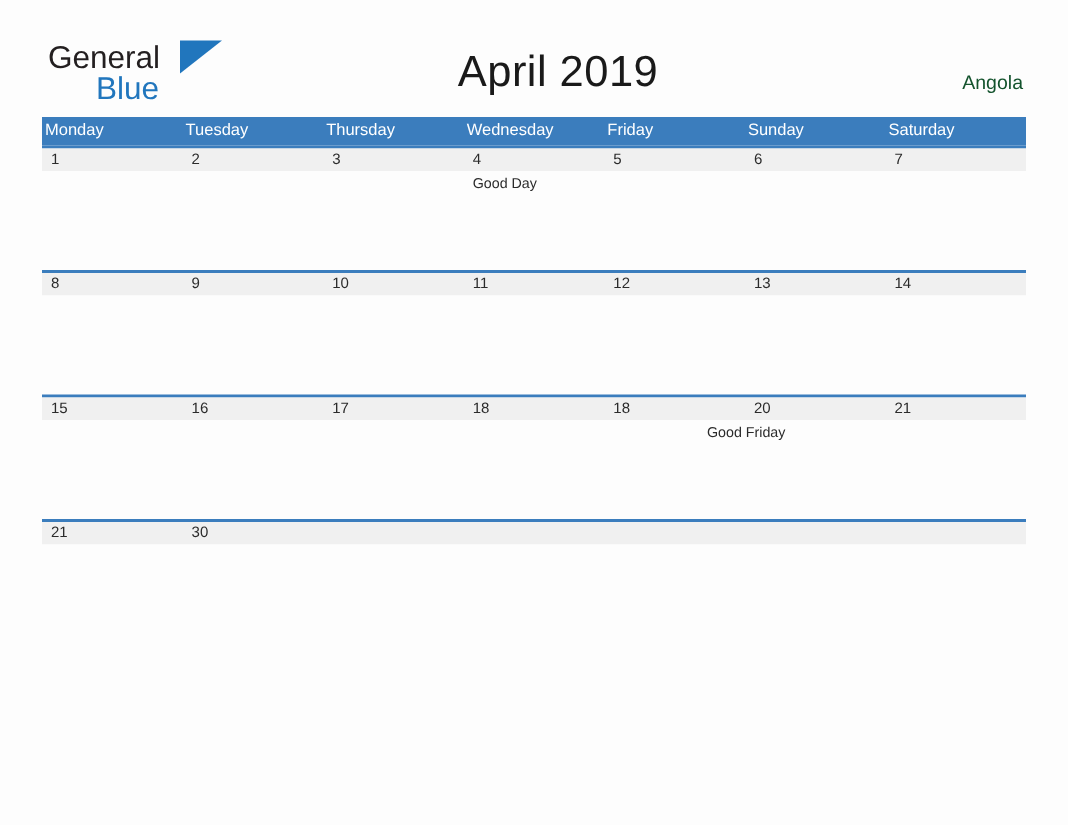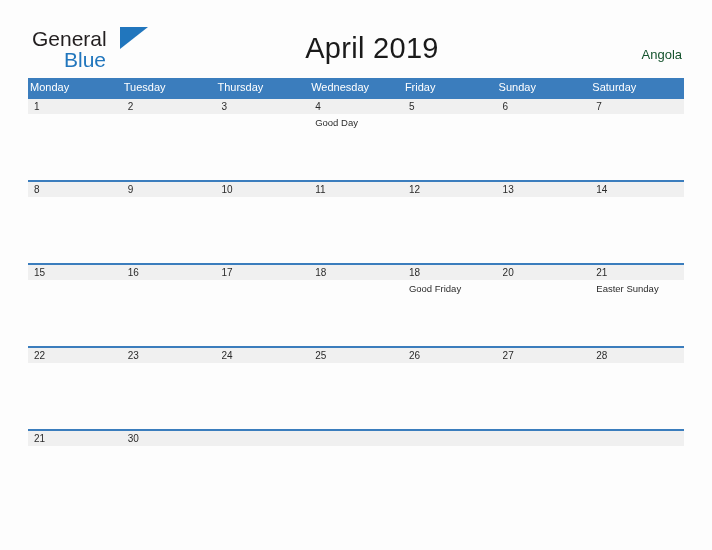--- a/index.html
+++ b/index.html
@@ -240,44 +240,23 @@
         <div class="day-band-cell">20</div>
         <div class="day-band-cell">21</div>
       </div>
       <div class="event-band">
         <div class="event-cell"></div>
         <div class="event-cell"></div>
         <div class="event-cell"></div>
         <div class="event-cell"></div>
         <div class="event-cell">Good Friday</div>
         <div class="event-cell"></div>
-        <div class="event-cell">Easter Sunday</div>
-      </div>
-    </div>
-
-    <div class="week-row">
-      <div class="day-band">
-        <div class="day-band-cell">22</div>
-        <div class="day-band-cell">23</div>
-        <div class="day-band-cell">24</div>
-        <div class="day-band-cell">25</div>
-        <div class="day-band-cell">26</div>
-        <div class="day-band-cell">27</div>
-        <div class="day-band-cell">28</div>
-      </div>
-      <div class="event-band">
-        <div class="event-cell"></div>
-        <div class="event-cell"></div>
-        <div class="event-cell"></div>
-        <div class="event-cell"></div>
-        <div class="event-cell"></div>
-        <div class="event-cell"></div>
-        <div class="event-cell"></div>
-      </div>
-    </div>
+      </div>
+    </div>
+
 
     <div class="week-row">
       <div class="day-band">
         <div class="day-band-cell">21</div>
         <div class="day-band-cell">30</div>
         <div class="day-band-cell"></div>
         <div class="day-band-cell"></div>
         <div class="day-band-cell"></div>
         <div class="day-band-cell"></div>
         <div class="day-band-cell"></div>

